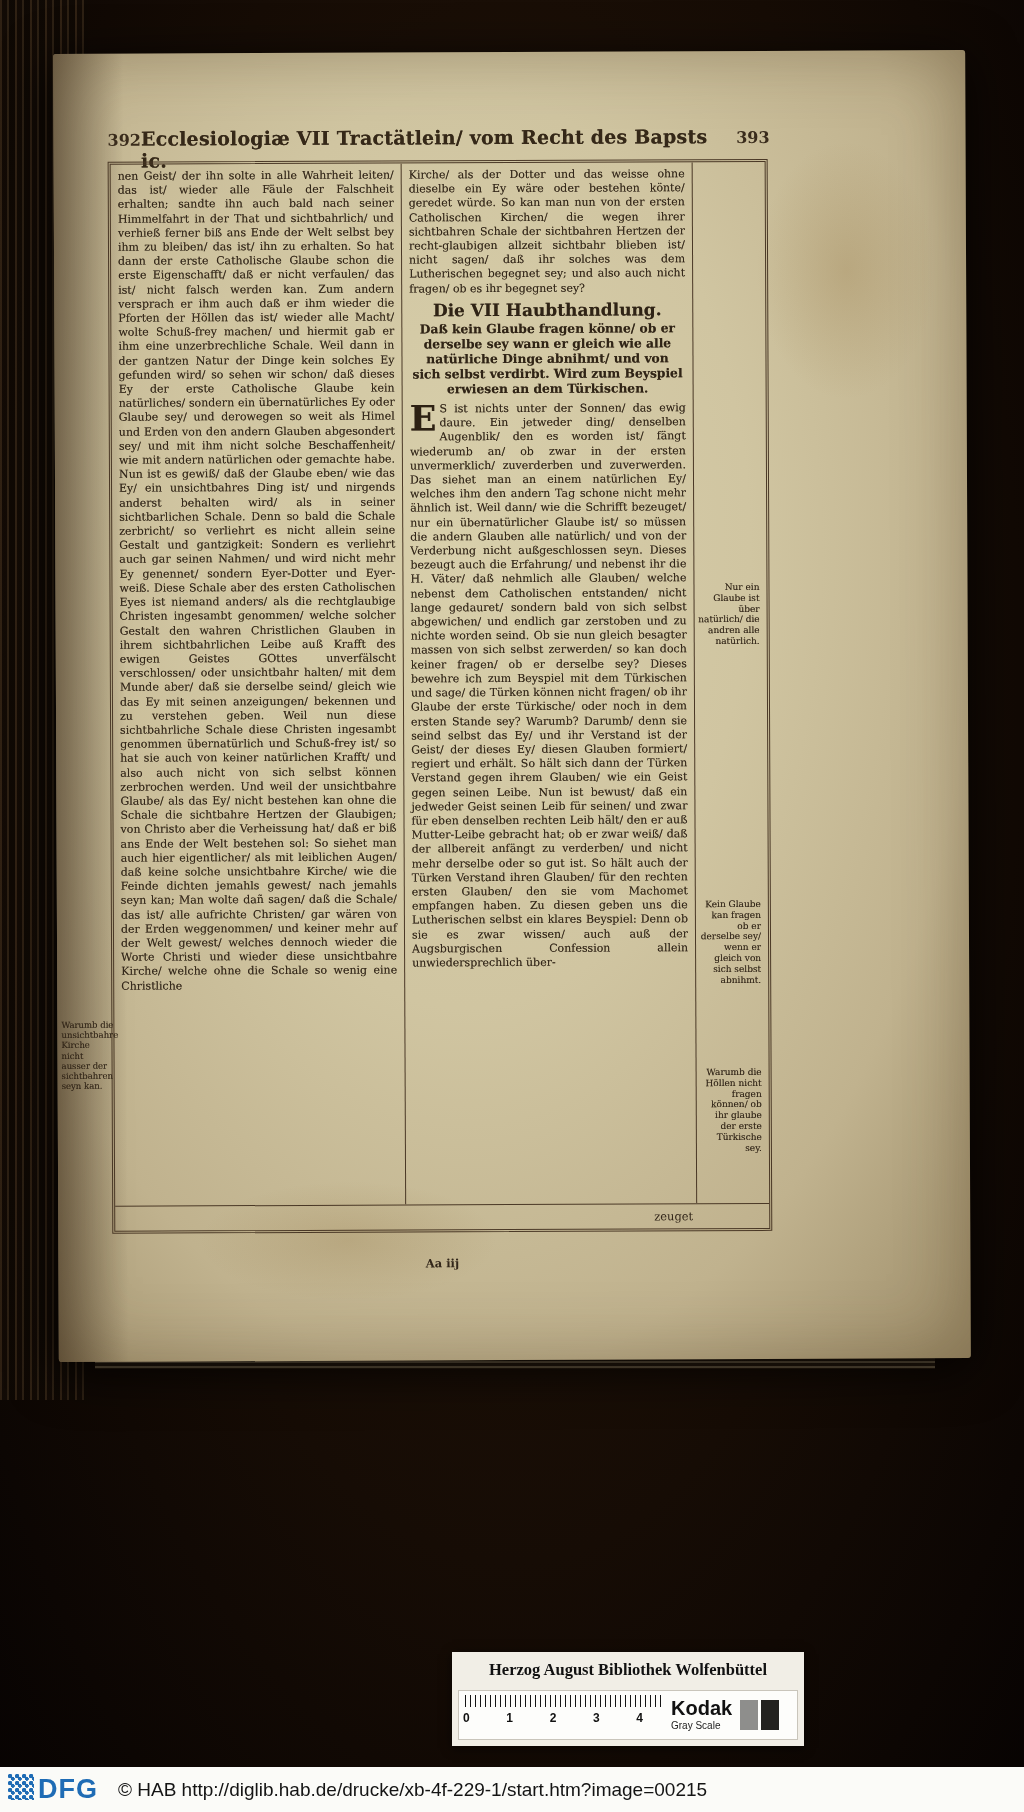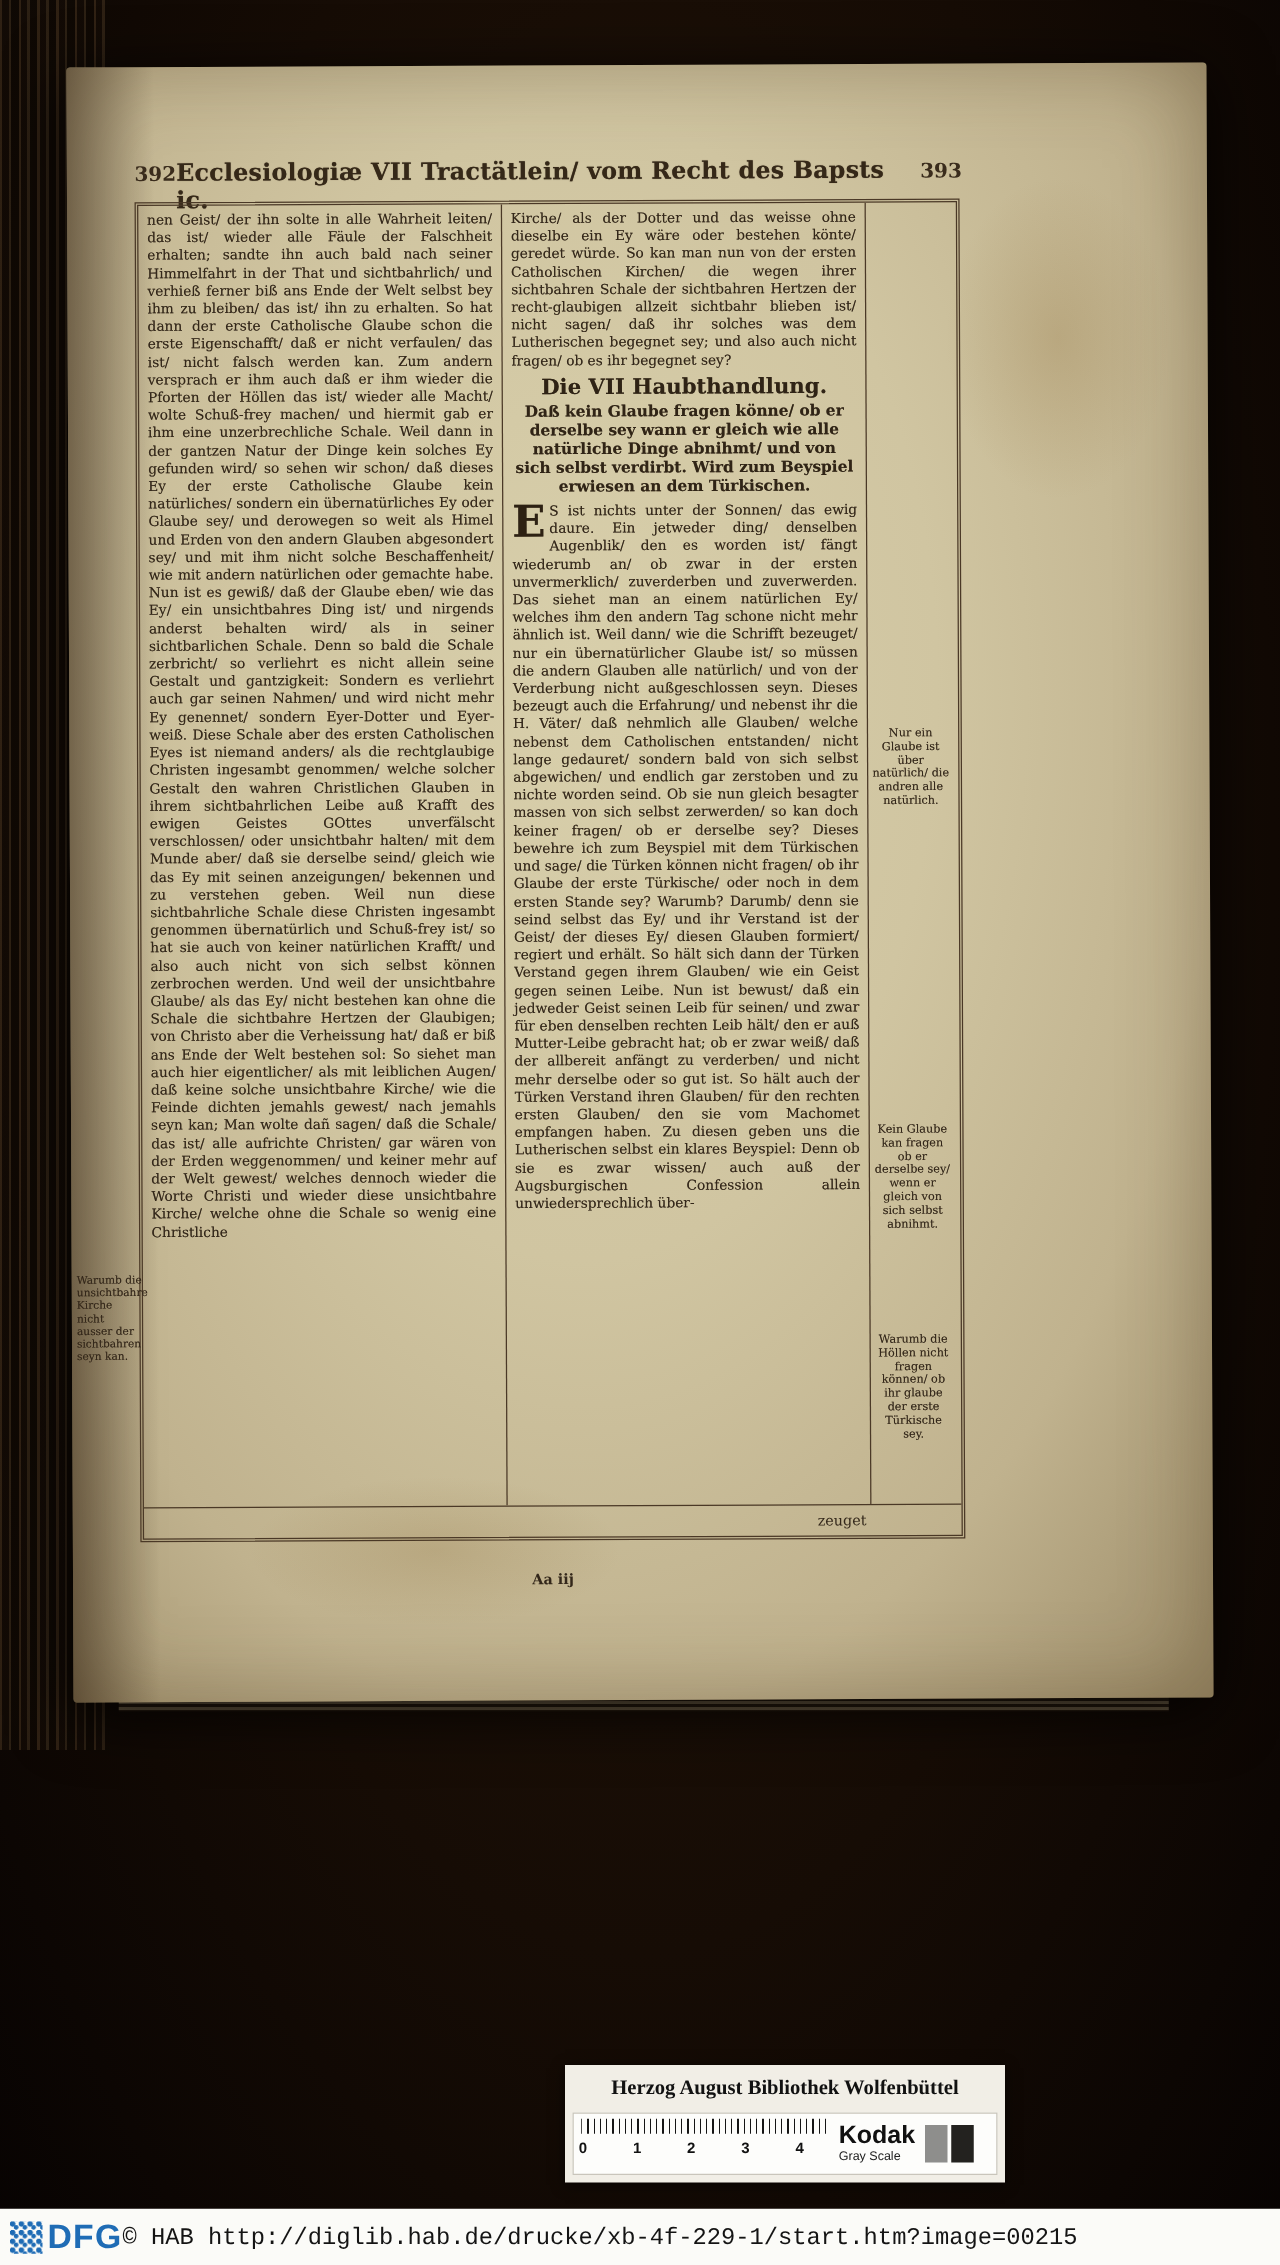--- a/index.html
+++ b/index.html
@@ -64,21 +64,21 @@
   .cols{flex:1;display:flex;min-height:0;overflow:hidden;}
   .col{box-sizing:border-box;color:#33271a;font-size:11px;line-height:14.2px;
     text-align:justify;padding:5px 7px;
     text-shadow:0 0 .5px rgba(48,34,18,.55);}
   .col.left{width:290px;}
   .col.right{width:290px;}
   .rule-v{width:0;border-left:1.6px solid #4a3826;}
   .margin-col{width:67px;position:relative;box-sizing:border-box;}
   .mnote{
     position:absolute;left:3px;width:62px;
-    font-size:9px;line-height:10.8px;color:#33271a;text-align:center;
+    font-size:9px;line-height:10.8px;color:#33271a;text-align:right;
     text-shadow:0 0 .4px rgba(48,34,18,.5);
   }
   .mnote.n1{top:420px;}
   .mnote.n2{top:737px;}
   .mnote.n3{top:905px;}
 
   .col p{margin:0;}
   .col .heading{
     text-align:center;font-size:17px;font-weight:bold;margin:7px 0 4px;
     color:#2f2315;
@@ -133,33 +133,33 @@
   .patches{display:flex;align-items:center;margin-left:8px;gap:3px;}
   .patch-gray{width:18px;height:30px;background:#8e8e8c;}
   .patch-dark{width:18px;height:30px;background:#23221f;}
 
   
   .bottom-strip{
     position:absolute;left:0;top:1767px;width:1024px;height:45px;background:#fbfbf8;
     display:flex;align-items:center;
   }
   .dfg-logo{
-    display:flex;align-items:center;margin-left:8px;
+    display:flex;align-items:flex-start;margin-left:8px;
   }
   .dfg-dots{
     width:26px;height:26px;margin-right:4px;
     background:radial-gradient(circle at 30% 30%, #1f6cb5 2px, transparent 2.5px) 0 0/7px 7px,
                radial-gradient(circle at 70% 70%, #1f6cb5 1.6px, transparent 2.1px) 0 0/7px 7px;
   }
   .dfg-text{
     font-family:"Liberation Sans", sans-serif;font-weight:bold;font-size:27px;color:#1f6cb5;
     letter-spacing:1px;
   }
   .url-text{
-    font-family:Liberation Mono, monospace;font-size:19px;color:#141414;
+    font-family:Liberation Sans, sans-serif;font-size:19px;color:#141414;margin-left:20px;
   }
 </style>
 </head>
 <body>
 
 <div class="backdrop"></div>
 <div class="spine"></div>
 <div class="page-stack-bottom"></div>
 
 <div class="page">

